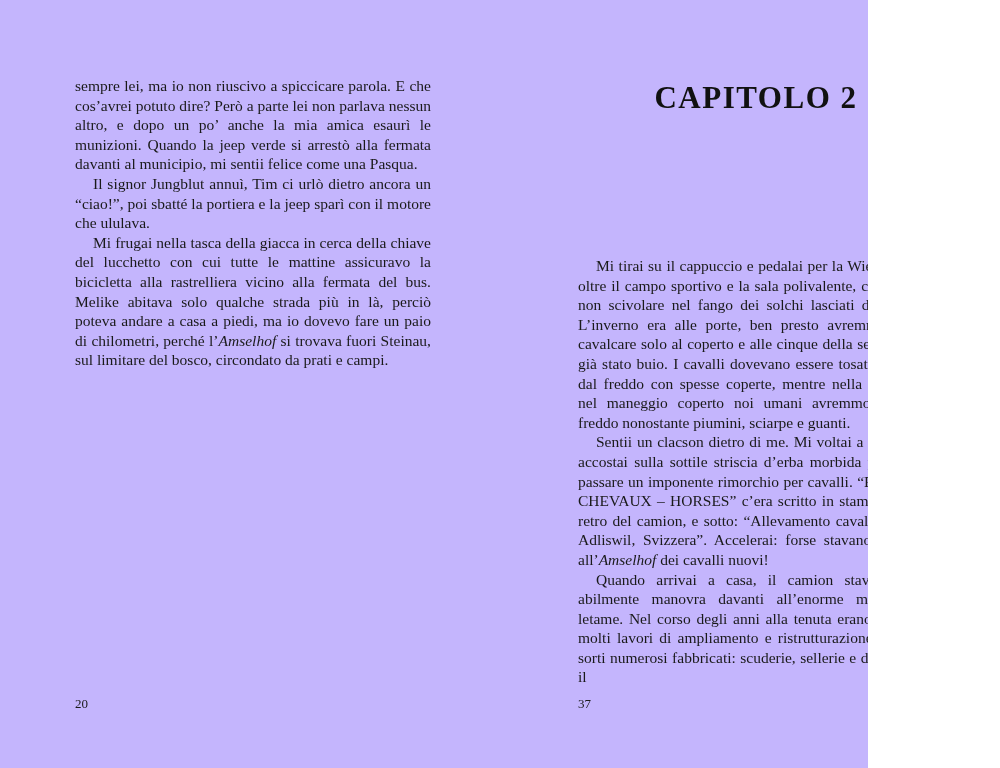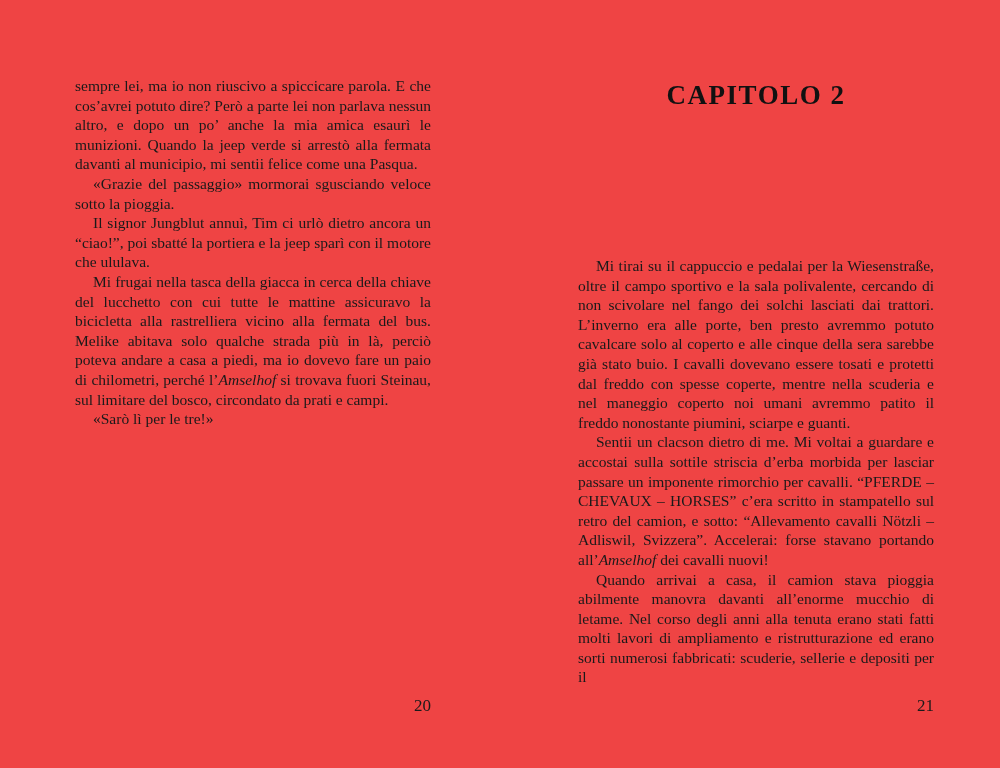--- a/index.html
+++ b/index.html
@@ -2,23 +2,23 @@
 <html lang="it"><head>
 <meta charset="utf-8">
 <style>
   html, body {
     margin: 0;
     padding: 0;
     background: #ffffff;
   }
   #spread {
     position: relative;
-    width: 1000px;
+    width: 868px;
     height: 768px;
-    background: #ef4444;
+    background: #c4b5fd;
     font-family: "Liberation Serif", "DejaVu Serif", serif;
     color: #1a1a1a;
     overflow: hidden;
   }
   .page-column {
     position: absolute;
     width: 356px;
     top: 0;
   }
   #left-col  { left: 75px; }
@@ -47,55 +47,53 @@
   .para em {
     font-style: italic;
   }
 
   .chapter-title {
     position: absolute;
     top: 80px;
     left: 0;
     width: 356px;
     text-align: center;
-    font-size: 27px;
+    font-size: 31px;
     font-weight: 700;
     letter-spacing: 1.5px;
     color: #111111;
   }
 
   .page-number {
     position: absolute;
     top: 696px;
     left: 0;
     width: 356px;
-    text-align: right;
-    font-size: 17px;
+    text-align: left;
+    font-size: 13px;
     color: #1a1a1a;
   }
 </style>
 </head>
 <body>
 
 <div id="spread">
 
   <div id="left-col" class="page-column">
     <div id="left-body" class="body-text">
         <p class="para"><span>sempre lei, ma io non riuscivo a spiccicare parola. E che cos’avrei potuto dire? Però a parte lei non parlava nessun altro, e dopo un po’ anche la mia amica esaurì le munizioni. Quando la jeep verde si arrestò alla fermata davanti al municipio, mi sentii felice come una Pasqua.</span></p>
-        <p class="para indent"><span>«Grazie del passaggio» mormorai sgusciando veloce sotto la pioggia.</span></p>
         <p class="para indent"><span>Il signor Jungblut annuì, Tim ci urlò dietro ancora un “ciao!”, poi sbatté la portiera e la jeep sparì con il motore che ululava.</span></p>
         <p class="para indent"><span>Mi frugai nella tasca della giacca in cerca della chiave del lucchetto con cui tutte le mattine assicuravo la bicicletta alla rastrelliera vicino alla fermata del bus. Melike abitava solo qualche strada più in là, perciò poteva andare a casa a piedi, ma io dovevo fare un paio di chilometri, perché l’</span><em>Amselhof</em><span> si trovava fuori Steinau, sul limitare del bosco, circondato da prati e campi.</span></p>
-        <p class="para indent"><span>«Sarò lì per le tre!»</span></p>
       </div>
     <div class="page-number">20</div>
   </div>
 
   <div id="right-col" class="page-column">
     <div class="chapter-title">CAPITOLO 2</div>
     <div id="right-body" class="body-text">
         <p class="para indent"><span>Mi tirai su il cappuccio e pedalai per la Wiesenstraße, oltre il campo sportivo e la sala polivalente, cercando di non scivolare nel fango dei solchi lasciati dai trattori. L’inverno era alle porte, ben presto avremmo potuto cavalcare solo al coperto e alle cinque della sera sarebbe già stato buio. I cavalli dovevano essere tosati e protetti dal freddo con spesse coperte, mentre nella scuderia e nel maneggio coperto noi umani avremmo patito il freddo nonostante piumini, sciarpe e guanti.</span></p>
         <p class="para indent"><span>Sentii un clacson dietro di me. Mi voltai a guardare e accostai sulla sottile striscia d’erba morbida per lasciar passare un imponente rimorchio per cavalli. “PFERDE – CHEVAUX – HORSES” c’era scritto in stampatello sul retro del camion, e sotto: “Allevamento cavalli Nötzli – Adliswil, Svizzera”. Accelerai: forse stavano portando all’</span><em>Amselhof</em><span> dei cavalli nuovi!</span></p>
         <p class="para indent"><span>Quando arrivai a casa, il camion stava pioggia abilmente manovra davanti all’enorme mucchio di letame. Nel corso degli anni alla tenuta erano stati fatti molti lavori di ampliamento e ristrutturazione ed erano sorti numerosi fabbricati: scuderie, sellerie e depositi per il</span></p>
       </div>
-    <div class="page-number">21</div>
+    <div class="page-number">37</div>
   </div>
 
 </div>
 
 </body></html>

